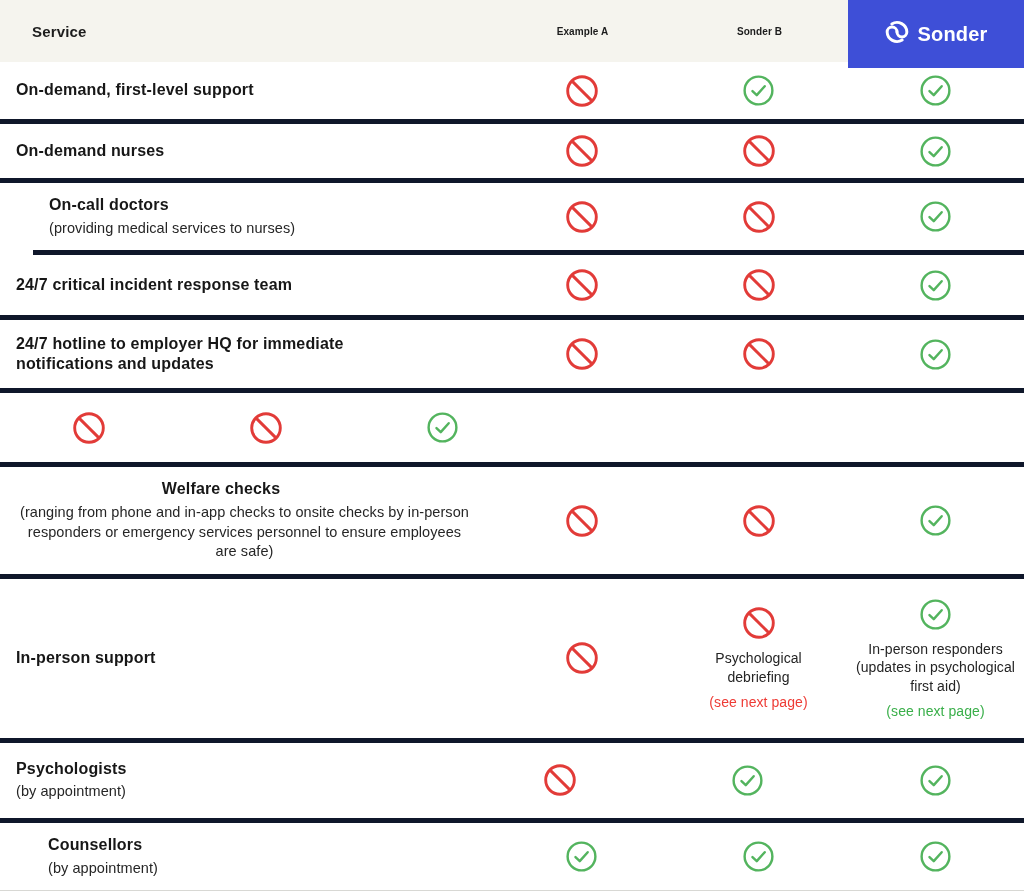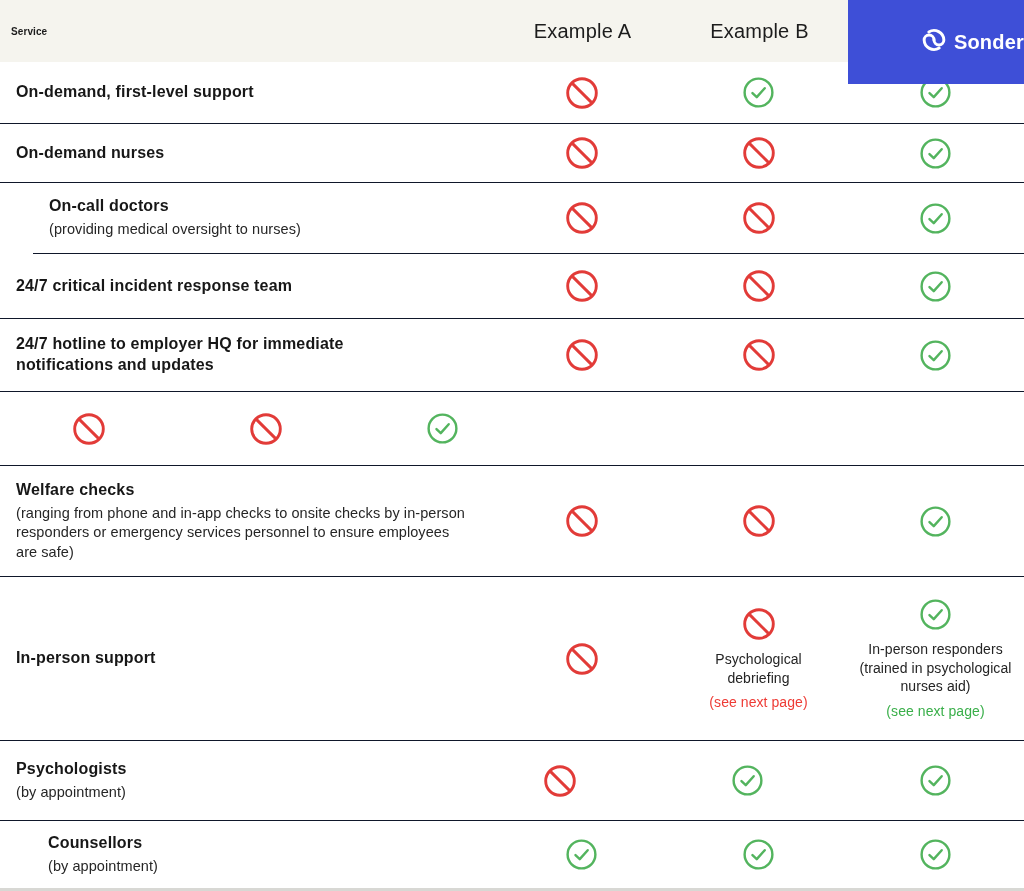--- a/index.html
+++ b/index.html
@@ -10,46 +10,46 @@
     width:1024px;
   }
   .page { width:1024px; height:891px; position:relative; overflow:hidden; background:#fff; }
 
   
   .hdr {
     display:flex; align-items:stretch; height:62px;
     background:#f5f4ee; position:relative; z-index:2;
   }
   .hdr-service {
-    flex:1; display:flex; align-items:center; padding-left:11px;
-    font-size:10px; font-weight:700; letter-spacing:.01em;
+    flex:1; display:flex; align-items:center; padding-left:32px;
+    font-size:15px; font-weight:700; letter-spacing:.01em;
   }
   .hdr-col {
     width:177px; display:flex; align-items:center; justify-content:center;
-    font-size:20px; font-weight:400; letter-spacing:.01em;
+    font-size:10px; font-weight:700; letter-spacing:.01em;
   }
   .sonder-box {
-    width:176px; height:84px; margin-bottom:-3px;
-    display:flex; align-items:center; justify-content:flex-end; gap:7px;
+    width:176px; height:68px; margin-bottom:-3px;
+    display:flex; align-items:center; justify-content:center; gap:7px;
   }
   .sonder-word { color:#fff; font-size:20px; font-weight:700; letter-spacing:.01em; }
   .sonder-mark { display:block; }
 
   
   .row {
     display:flex; align-items:stretch; background:#fff;
-    border-bottom:1px solid #0f172a;
+    border-bottom:5px solid #0f172a;
   }
   .row:nth-child(1){ min-height:62px; }
   .row:nth-child(2){ min-height:59px; }
   .row:nth-child(3){ min-height:71px;margin-left:33px; }
   .row:nth-child(4){ min-height:65px; }
   .row:nth-child(5){ min-height:73px; }
   .row:nth-child(6){ min-height:74px; }
-  .row:nth-child(7){ min-height:111px; }
+  .row:nth-child(7){ min-height:111px;text-align:center; }
   .row:nth-child(8){ min-height:164px; }
   .row:nth-child(9){ min-height:80px;gap:11px; }
   .row:nth-child(10){ min-height:65px; border-bottom:none;padding-left:32px; }
 
   .svc {
     flex:1; display:flex; flex-direction:column; justify-content:center;
     padding:12px 20px 12px 16px;
   }
   .svc-title {
     font-size:16px; font-weight:700; letter-spacing:.01em;
@@ -78,21 +78,21 @@
   .bottom-strip { height:5px; background:#d8d8d4; }
 </style>
 </head>
 <body>
 
 <div class="page">
 
   <div class="hdr" style="background: rgb(245, 244, 238);">
     <div class="hdr-service">Service</div>
     <div class="hdr-col">Example A</div>
-    <div class="hdr-col">Example B</div>
+    <div class="hdr-col">Sonder B</div>
     <div class="sonder-box" id="sonder-box" style="background: rgb(62, 79, 215);">
       <span class="sonder-mark">
         <svg width="26" height="26" viewBox="0 0 24 24" fill="none">
           <path d="M7.2 4.6 A 9.1 9.1 0 0 1 21.1 12 A 4.55 4.55 0 0 1 12 12" stroke="#ffffff" stroke-width="2.7" stroke-linecap="round"></path>
           <path d="M16.8 19.4 A 9.1 9.1 0 0 1 2.9 12 A 4.55 4.55 0 0 1 12 12" stroke="#ffffff" stroke-width="2.7" stroke-linecap="round"></path>
         </svg>
       </span>
       <span class="sonder-word">Sonder</span>
     </div>
   </div>
@@ -140,21 +140,21 @@
         <div class="cell">
           <svg width="33" height="33" viewBox="0 0 34 34" fill="none">
             <circle cx="17" cy="17" r="14.3" stroke="#53b45e" stroke-width="2.5"></circle>
             <polyline points="10.8,17.6 15.2,21.8 23.4,12.6" stroke="#53b45e" stroke-width="2.5" stroke-linecap="round" stroke-linejoin="round" fill="none"></polyline>
           </svg>
         </div>
       </div>
       <div class="row">
         <div class="svc">
           <div class="svc-title">On-call doctors</div>
-          <div class="svc-sub">(providing medical oversight to nurses)</div>
+          <div class="svc-sub">(providing medical services to nurses)</div>
         </div>
         <div class="cell">
           <svg width="34" height="34" viewBox="0 0 34 34" fill="none">
             <circle cx="17" cy="17" r="14.3" stroke="#e23b38" stroke-width="2.9"></circle>
             <line x1="7.6" y1="7.6" x2="26.4" y2="26.4" stroke="#e23b38" stroke-width="2.9"></line>
           </svg>
         </div>
         <div class="cell">
           <svg width="34" height="34" viewBox="0 0 34 34" fill="none">
             <circle cx="17" cy="17" r="14.3" stroke="#e23b38" stroke-width="2.9"></circle>
@@ -274,21 +274,21 @@
             <line x1="7.6" y1="7.6" x2="26.4" y2="26.4" stroke="#e23b38" stroke-width="2.9"></line>
           </svg>
           <div class="cell-label">Psychological debriefing</div>
           <div class="cell-note note-red">(see next page)</div>
         </div>
         <div class="cell">
           <svg width="33" height="33" viewBox="0 0 34 34" fill="none">
             <circle cx="17" cy="17" r="14.3" stroke="#53b45e" stroke-width="2.5"></circle>
             <polyline points="10.8,17.6 15.2,21.8 23.4,12.6" stroke="#53b45e" stroke-width="2.5" stroke-linecap="round" stroke-linejoin="round" fill="none"></polyline>
           </svg>
-          <div class="cell-label">In-person responders (trained in psychological nurses aid)</div>
+          <div class="cell-label">In-person responders (updates in psychological first aid)</div>
           <div class="cell-note note-green">(see next page)</div>
         </div>
       </div>
       <div class="row">
         <div class="svc">
           <div class="svc-title">Psychologists</div>
           <div class="svc-sub">(by appointment)</div>
         </div>
         <div class="cell">
           <svg width="34" height="34" viewBox="0 0 34 34" fill="none">

